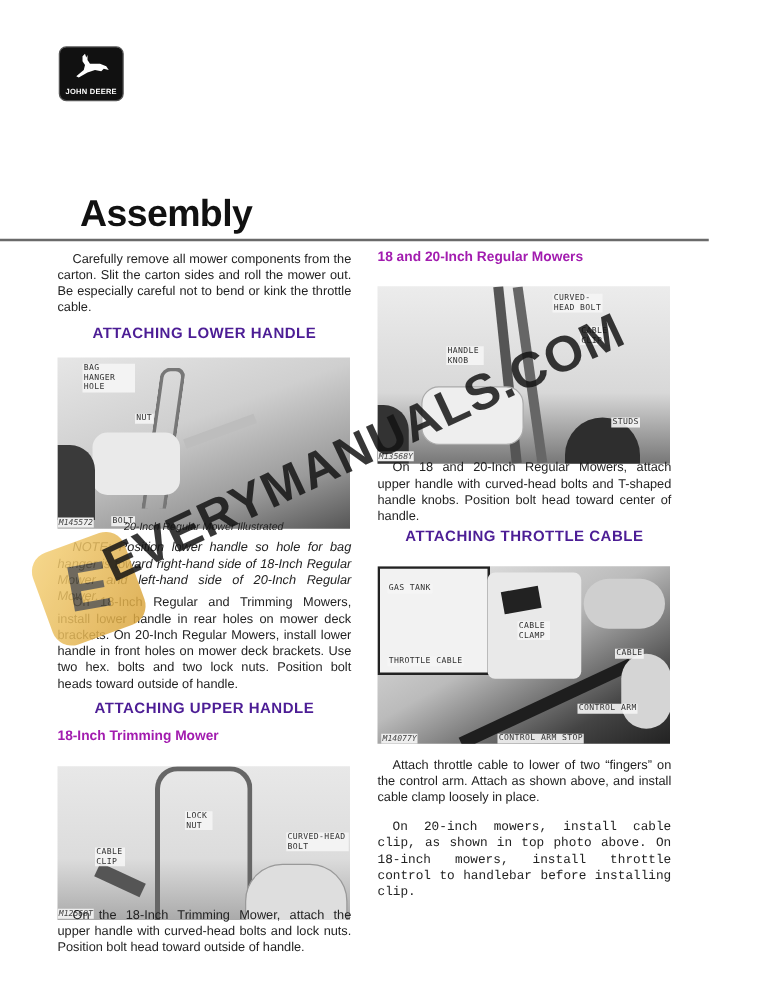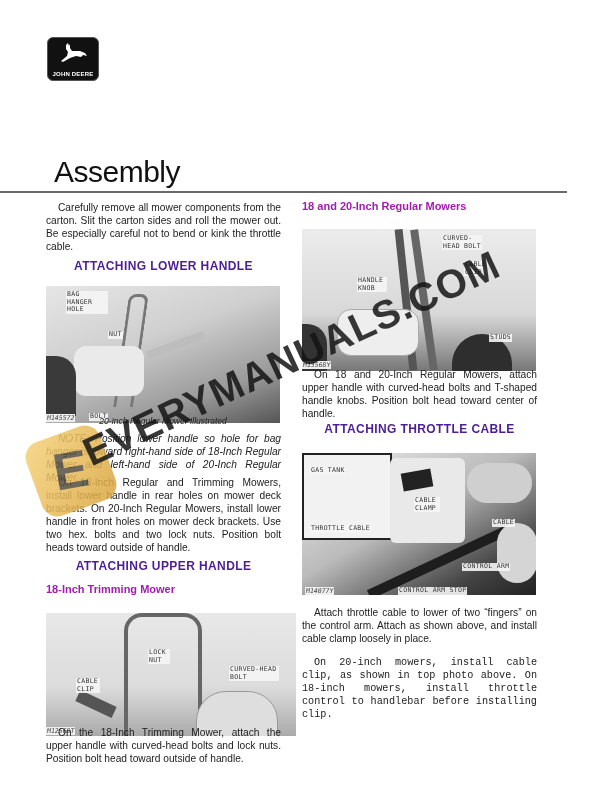--- a/index.html
+++ b/index.html
@@ -4,21 +4,21 @@
 <style>
   html, body { margin:0; padding:0; }
   body { width:612px; height:792px; background:#ffffff; position:relative; overflow:hidden;
          font-family:"Liberation Sans", sans-serif; color:#1a1a1a; }
   .abs { position:absolute; }
   .logo { left:47px; top:37px; width:50px; height:42px; background:#111; border-radius:6px;
           border:1px solid #555; }
   .logo .deer { position:absolute; left:8px; top:4px; width:34px; height:24px; }
   .logo .brand { position:absolute; left:0; right:0; bottom:3px; text-align:center; color:#fff;
                  font-size:6px; font-weight:bold; letter-spacing:0.2px; }
-  .title { left:54px; top:155px; font-size:30px; font-weight:normal; letter-spacing:-0.5px; color:#111; }
+  .title { left:64px; top:155px; font-size:30px; font-weight:bold; letter-spacing:-0.5px; color:#111; }
   .rule { left:0; top:191px; width:567px; height:2px; background:#6a6a6a; }
   .para { font-size:10.2px; line-height:13px; text-align:justify; color:#222; }
   .para.indent { text-indent:12px; }
   .h-center { font-size:12px; font-weight:bold; letter-spacing:0.4px; text-align:center; color:#4c1d95; }
   .h-left { font-size:11px; font-weight:bold; color:#a21caf; }
   .photo { background:linear-gradient(160deg,#e6e6e6 0%,#cfcfcf 40%,#9a9a9a 75%,#555 100%);
            overflow:hidden;margin-top:11px; }
   .photo .shape { position:absolute; }
   .lbl { position:absolute; font-family:"DejaVu Sans Mono", monospace; font-size:6.5px; line-height:7.5px;
          color:#333; background:rgba(245,245,245,0.9); padding:0 1px; letter-spacing:0.3px; }
@@ -63,21 +63,21 @@
 <div class="abs caption" style="left:46px; top:416px; width:234px;">20-Inch Regular Mower Illustrated</div>
 
 <div class="abs para indent note" style="left:46px; top:432px; width:235px;">NOTE: Position lower handle so hole for bag hanger is toward right-hand side of 18-Inch Regular Mower and left-hand side of 20-Inch Regular Mower.</div>
 
 <div class="abs para indent" style="left:46px; top:476px; width:235px;">On 18-Inch Regular and Trimming Mowers, install lower handle in rear holes on mower deck brackets. On 20-Inch Regular Mowers, install lower handle in front holes on mower deck brackets. Use two hex. bolts and two lock nuts. Position bolt heads toward outside of handle.</div>
 
 <div class="abs h-center" style="left:46px; top:559px; width:235px;">ATTACHING UPPER HANDLE</div>
 
 <div class="abs h-left" style="left:46px; top:583px;">18-Inch Trimming Mower</div>
 
-<div class="abs photo" style="left:46px; top:602px; width:234px; height:123px; background:linear-gradient(180deg,#e8e8e8 0%,#dcdcdc 60%,#aaa 100%);padding-left:16px;">
+<div class="abs photo" style="left:46px; top:602px; width:234px; height:123px; background:linear-gradient(180deg,#e8e8e8 0%,#dcdcdc 60%,#aaa 100%);">
   <div class="shape" style="left:78px; top:0; width:70px; height:123px; border:4px solid #666; border-bottom:none; border-radius:18px 18px 0 0;"></div>
   <div class="shape" style="left:150px; top:78px; width:80px; height:45px; background:#dedede; border-radius:30px 30px 0 0; border:1px solid #999;"></div>
   <div class="shape" style="left:30px; top:85px; width:40px; height:12px; background:#555; transform:rotate(25deg);"></div>
   <div class="lbl" style="left:102px; top:36px; width:20px;">LOCK NUT</div>
   <div class="lbl" style="left:183px; top:53px; width:48px;">CURVED-HEAD BOLT</div>
   <div class="lbl" style="left:30px; top:65px; width:22px;">CABLE CLIP</div>
   <div class="photoid" style="left:0; top:114px;">M12568T</div>
 </div>
 
 <div class="abs para indent" style="left:46px; top:726px; width:235px;">On the 18-Inch Trimming Mower, attach the upper handle with curved-head bolts and lock nuts. Position bolt head toward outside of handle.</div>

